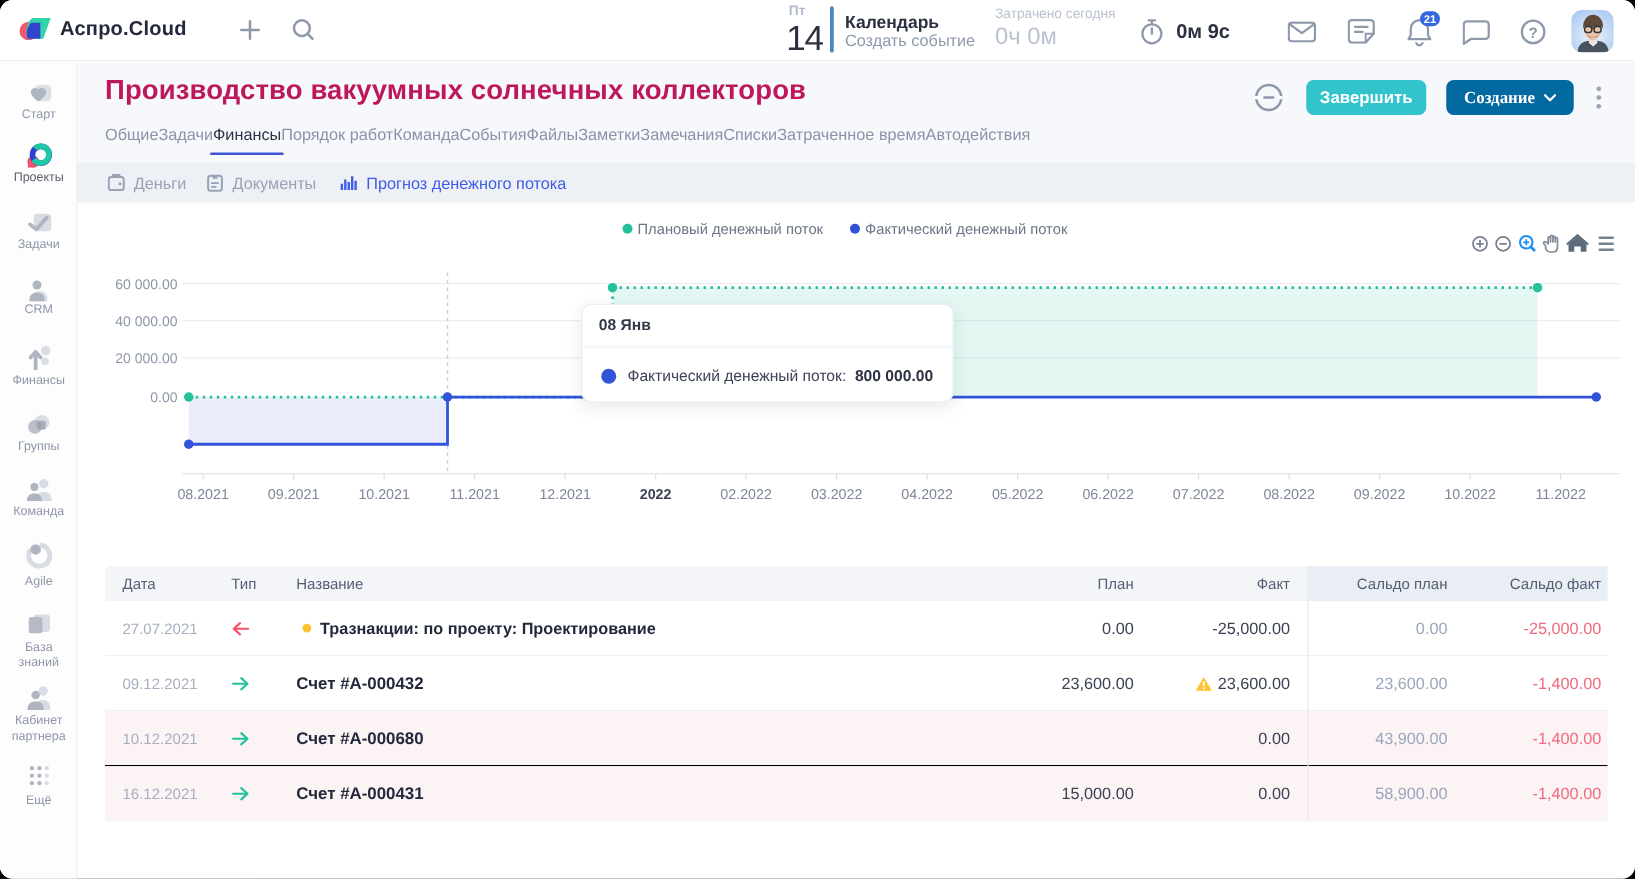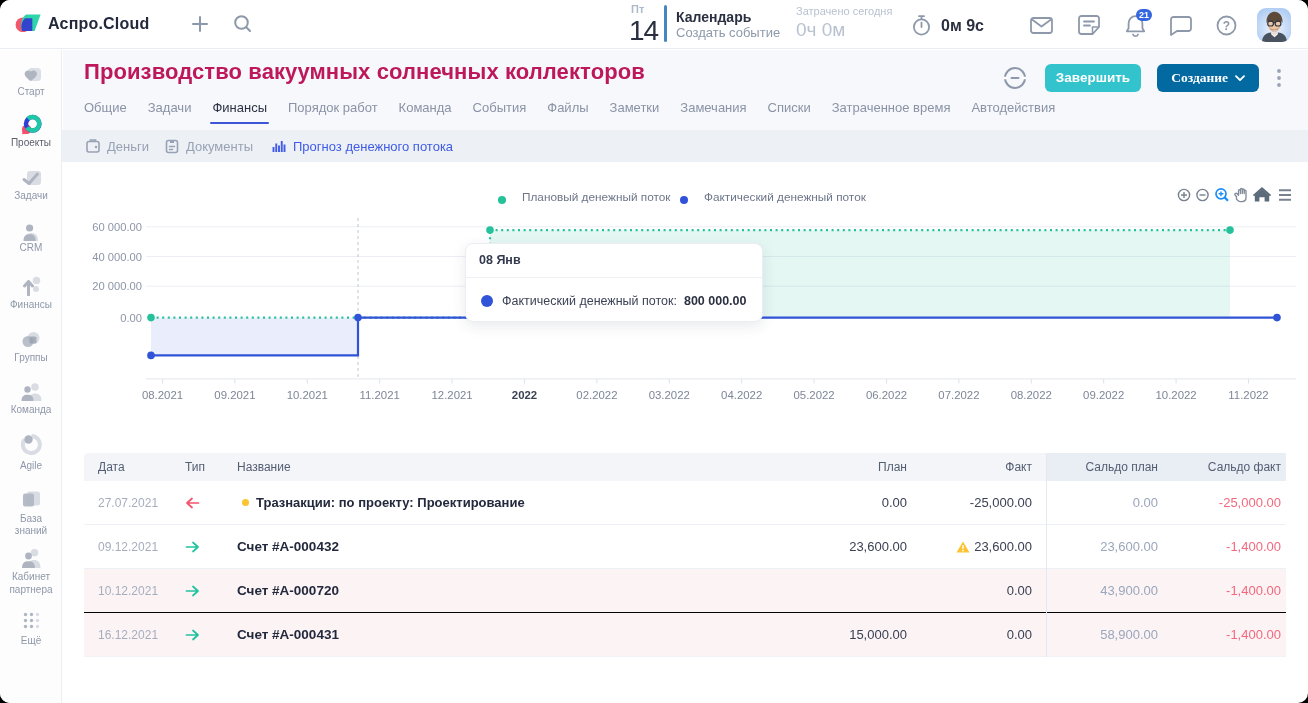--- a/index.html
+++ b/index.html
@@ -18,29 +18,29 @@
 .sp1  { position:absolute; left:796px; top:5px; font-size:11px; color:#b9c2d0; }
 .sp2  { position:absolute; left:796px; top:19px; font-size:19px; color:#b9c2d0; }
 .timertxt { position:absolute; left:941px; top:17px; font-size:16px; font-weight:600; color:#2b3040; }
 .badge { position:absolute; left:1136px; top:9px; width:16px; height:12px; background:#3466df; border-radius:6.5px; color:#fff; font-size:9px; font-weight:bold; text-align:center; line-height:12px; }
 
 .sidebar { position:absolute; left:0; top:50px; width:62px; height:653px; background:#fdfdfe; border-right:1px solid #eceef2; }
 .sitem { position:absolute; left:0; width:62px; text-align:center; }
 .slabel { font-size:10px; color:#8e97a9; line-height:12.5px; }
 
 .h1 { position:absolute; left:84px; top:59px; font-size:22px; font-weight:bold; color:#be185d; letter-spacing:.1px; }
-.tabs { position:absolute; left:84px; top:100px; display:flex; gap:21px; font-size:13px; color:#8a93a6; white-space:nowrap; }
+.tabs { position:absolute; left:84px; top:100px; display:flex; font-size:13px; color:#8a93a6; white-space:nowrap; }
 .tabs .act { color:#2c3244; position:relative; }
 .tabs .act:after { content:""; position:absolute; left:-2px; right:-2px; bottom:-9px; height:2.5px; background:#3d56d8; border-radius:2px; }
 .btn { position:absolute; height:28px; border-radius:6px; color:#fff; font-size:13.5px; font-weight:600; text-align:center; line-height:28px; }
 .toolband { position:absolute; left:62px; top:130px; width:1246px; height:32px; background:#edf0f5; }
 .tbitem { position:absolute; top:130px; height:32px; display:flex; align-items:center; gap:7px; font-size:13px; color:#99a2b4; }
 .tbitem.act { color:#3f5be8; }
 
-.legend { position:absolute; top:190px; display:flex; align-items:flex-end; gap:16px; font-size:11.8px; color:#6d7689; }
+.legend { position:absolute; top:176px; display:flex; align-items:center; gap:4px; font-size:11.8px; color:#6d7689; }
 .ldot { width:8px; height:8px; border-radius:50%; }
 .tooltip { position:absolute; left:465px; top:243px; width:298px; height:79px; background:#fff; border:1px solid #ebedf2; border-radius:8px; box-shadow:0 4px 14px rgba(40,50,80,.10); z-index:5; }
 .tooltip .tt1 { position:absolute; left:13px; top:9px; font-size:12.5px; font-weight:bold; color:#333a4d; }
 .tooltip .sep { position:absolute; left:0; right:0; top:33px; height:1px; background:#eef0f4; }
 .tooltip .dot { position:absolute; left:15px; top:51px; width:12px; height:12px; border-radius:50%; background:#3053d8; }
 .tooltip .tt2 { position:absolute; left:36px; top:50px; font-size:12.5px; color:#3c4356; }
 .tooltip .tt2 b { color:#2c3142; }
 
 .thead { position:absolute; left:84px; top:453px; width:1202px; height:28px; background:#f3f5f9; border-radius:4px 4px 0 0; }
 .thead .saldo { position:absolute; left:963px; top:0; width:239px; height:28px; background:#e9edf4; }
@@ -459,21 +459,21 @@
   <div class="cell num valg" style="left:974px;width:100px;">23,600.00</div>
   <div class="cell num valr" style="left:1097px;width:100px;">-1,400.00</div>
 </div>
 <div class="trow pink" style="top:569px;">
   <div class="cell date" style="left:14px;">10.12.2021</div>
   <div class="cell" style="left:101px;">
         <svg width="15" height="12" viewBox="0 0 15 12">
           <path d="M1.5 6 H12.5 M8 1.5 L13 6 L8 10.5" fill="none" stroke="#1fc39f" stroke-width="1.7" stroke-linecap="round" stroke-linejoin="round"></path>
         </svg>
       </div>
-  <div class="cell name" style="left:153px;">Счет #А-000720</div>
+  <div class="cell name" style="left:153px;">Счет #А-000680</div>
   <div class="cell num val" style="left:848px;width:100px;">0.00</div>
   <div class="cell num valg" style="left:974px;width:100px;">43,900.00</div>
   <div class="cell num valr" style="left:1097px;width:100px;">-1,400.00</div>
 </div>
 <div class="trow pink" style="top:613px;border-bottom:1px solid #f0f2f5;">
   <div class="cell date" style="left:14px;">16.12.2021</div>
   <div class="cell" style="left:101px;">
         <svg width="15" height="12" viewBox="0 0 15 12">
           <path d="M1.5 6 H12.5 M8 1.5 L13 6 L8 10.5" fill="none" stroke="#1fc39f" stroke-width="1.7" stroke-linecap="round" stroke-linejoin="round"></path>
         </svg>

